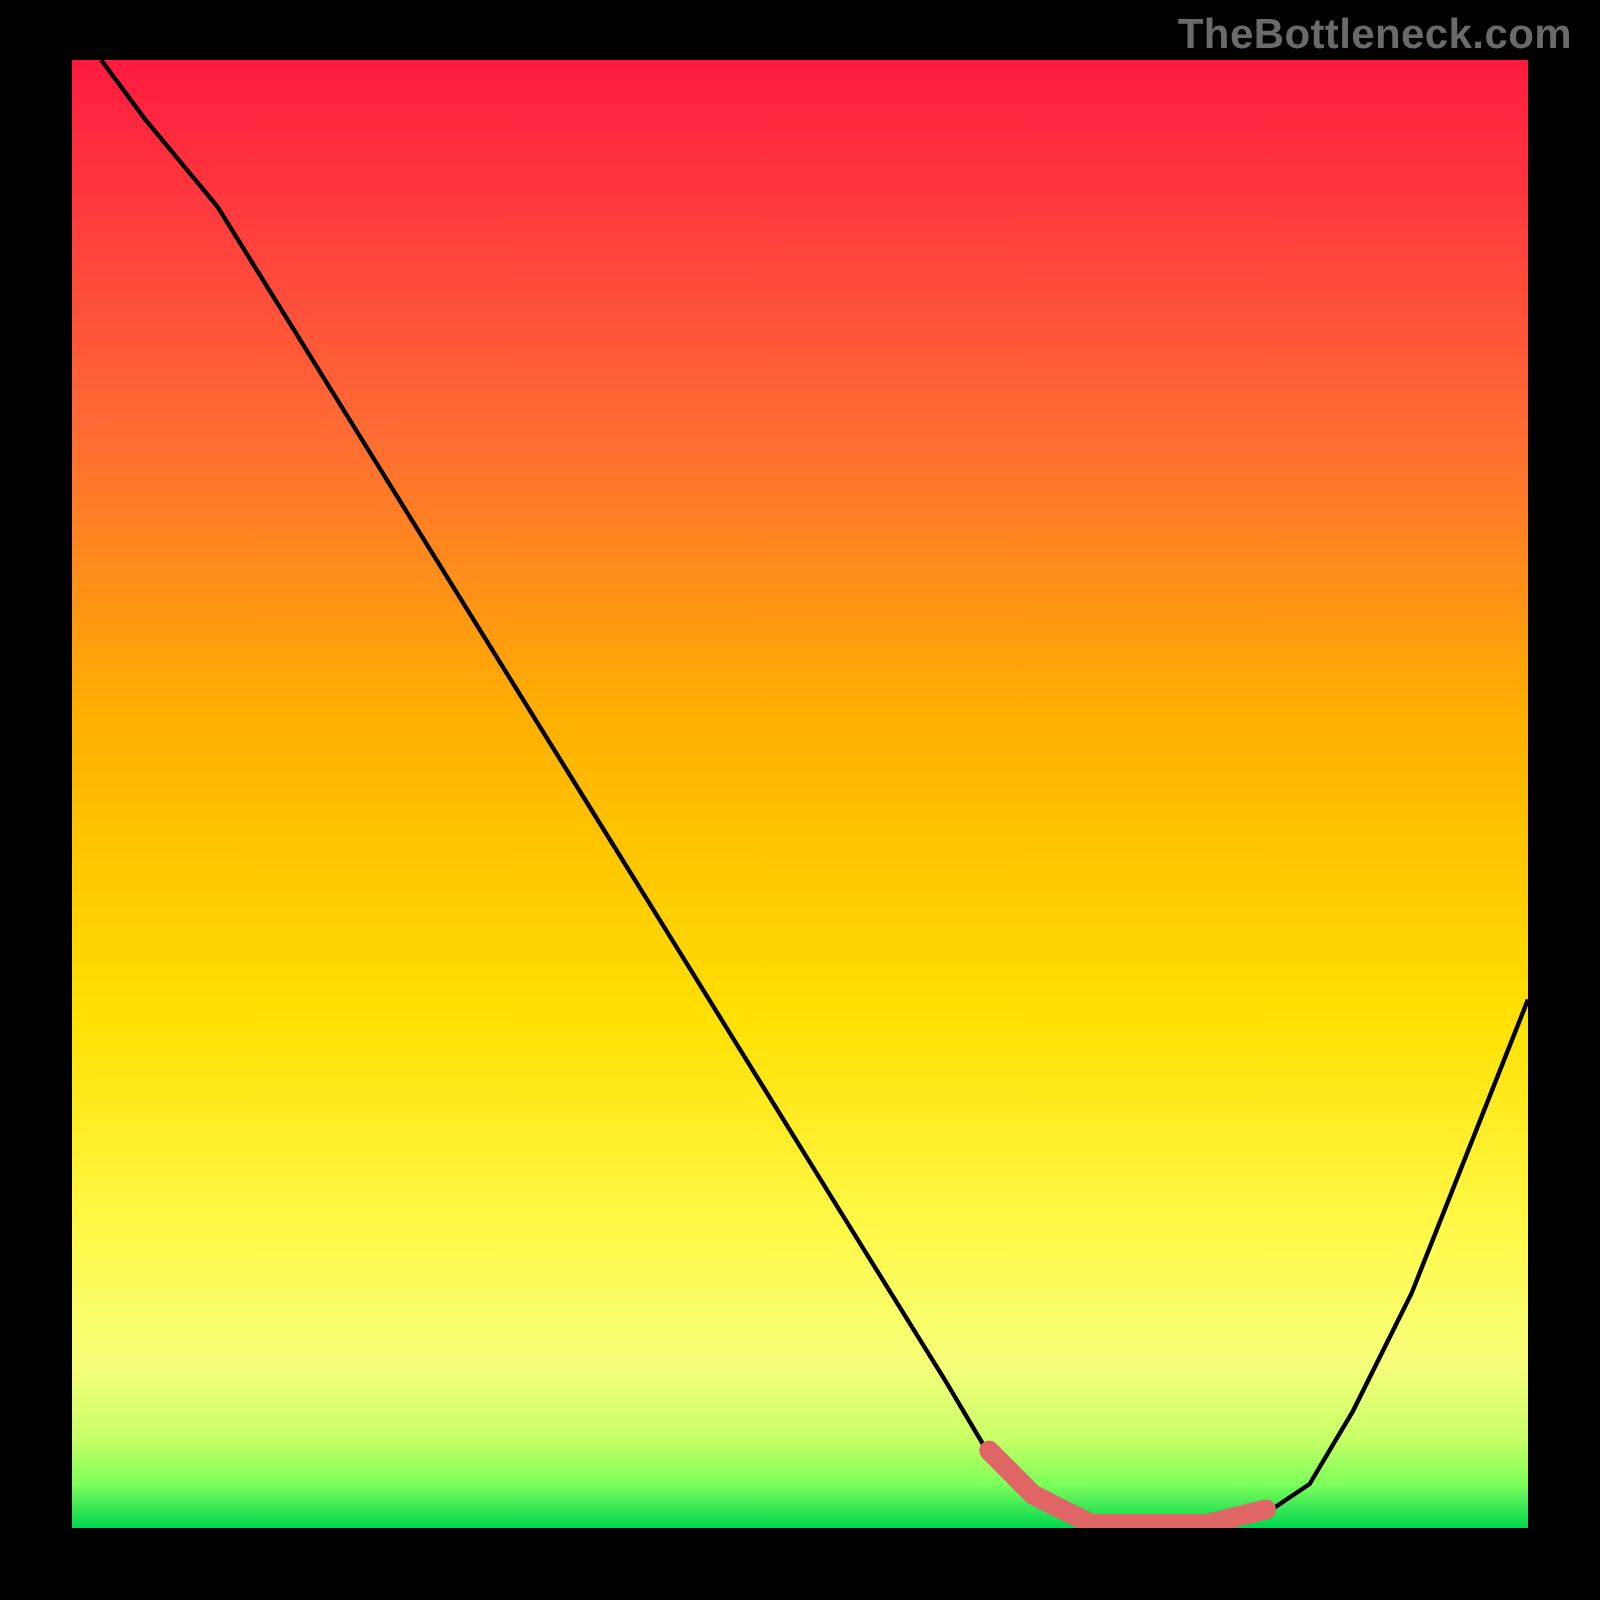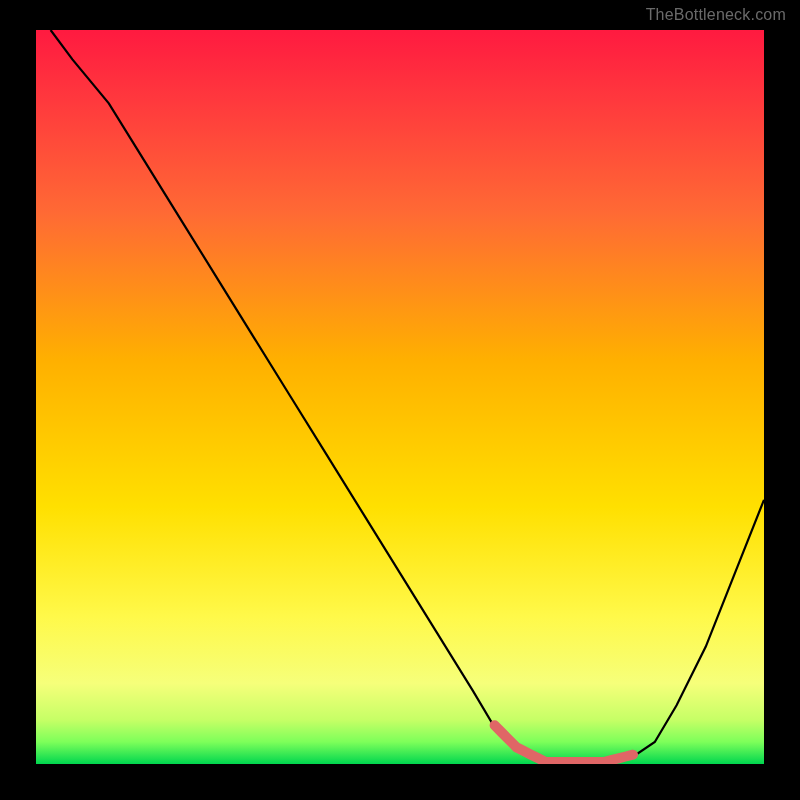--- a/index.html
+++ b/index.html
@@ -24,22 +24,22 @@
     left: 0;
     top: 0;
     width: 728px;
     height: 734px;
   }
   .watermark {
     position: absolute;
     top: 6px;
     right: 14px;
     color: #6a6a6a;
-    font-size: 16px;
-    font-weight: 400;
+    font-size: 21px;
+    font-weight: 700;
     letter-spacing: 0.2px;
   }
 </style>
 </head>
 <body>
 
 <div class="watermark">TheBottleneck.com</div>
 
 <div class="frame">
   <svg class="plot" viewBox="0 0 728 734" preserveAspectRatio="none">

